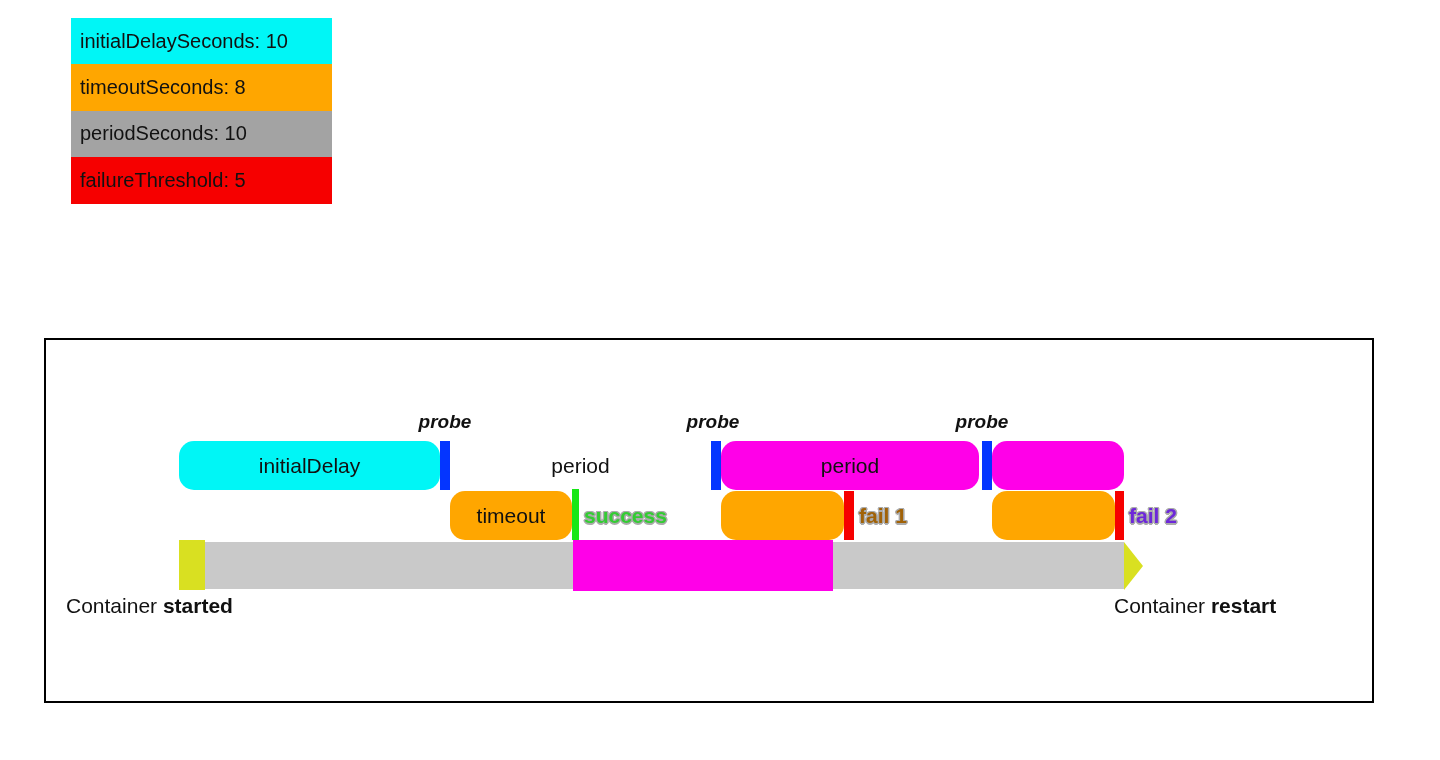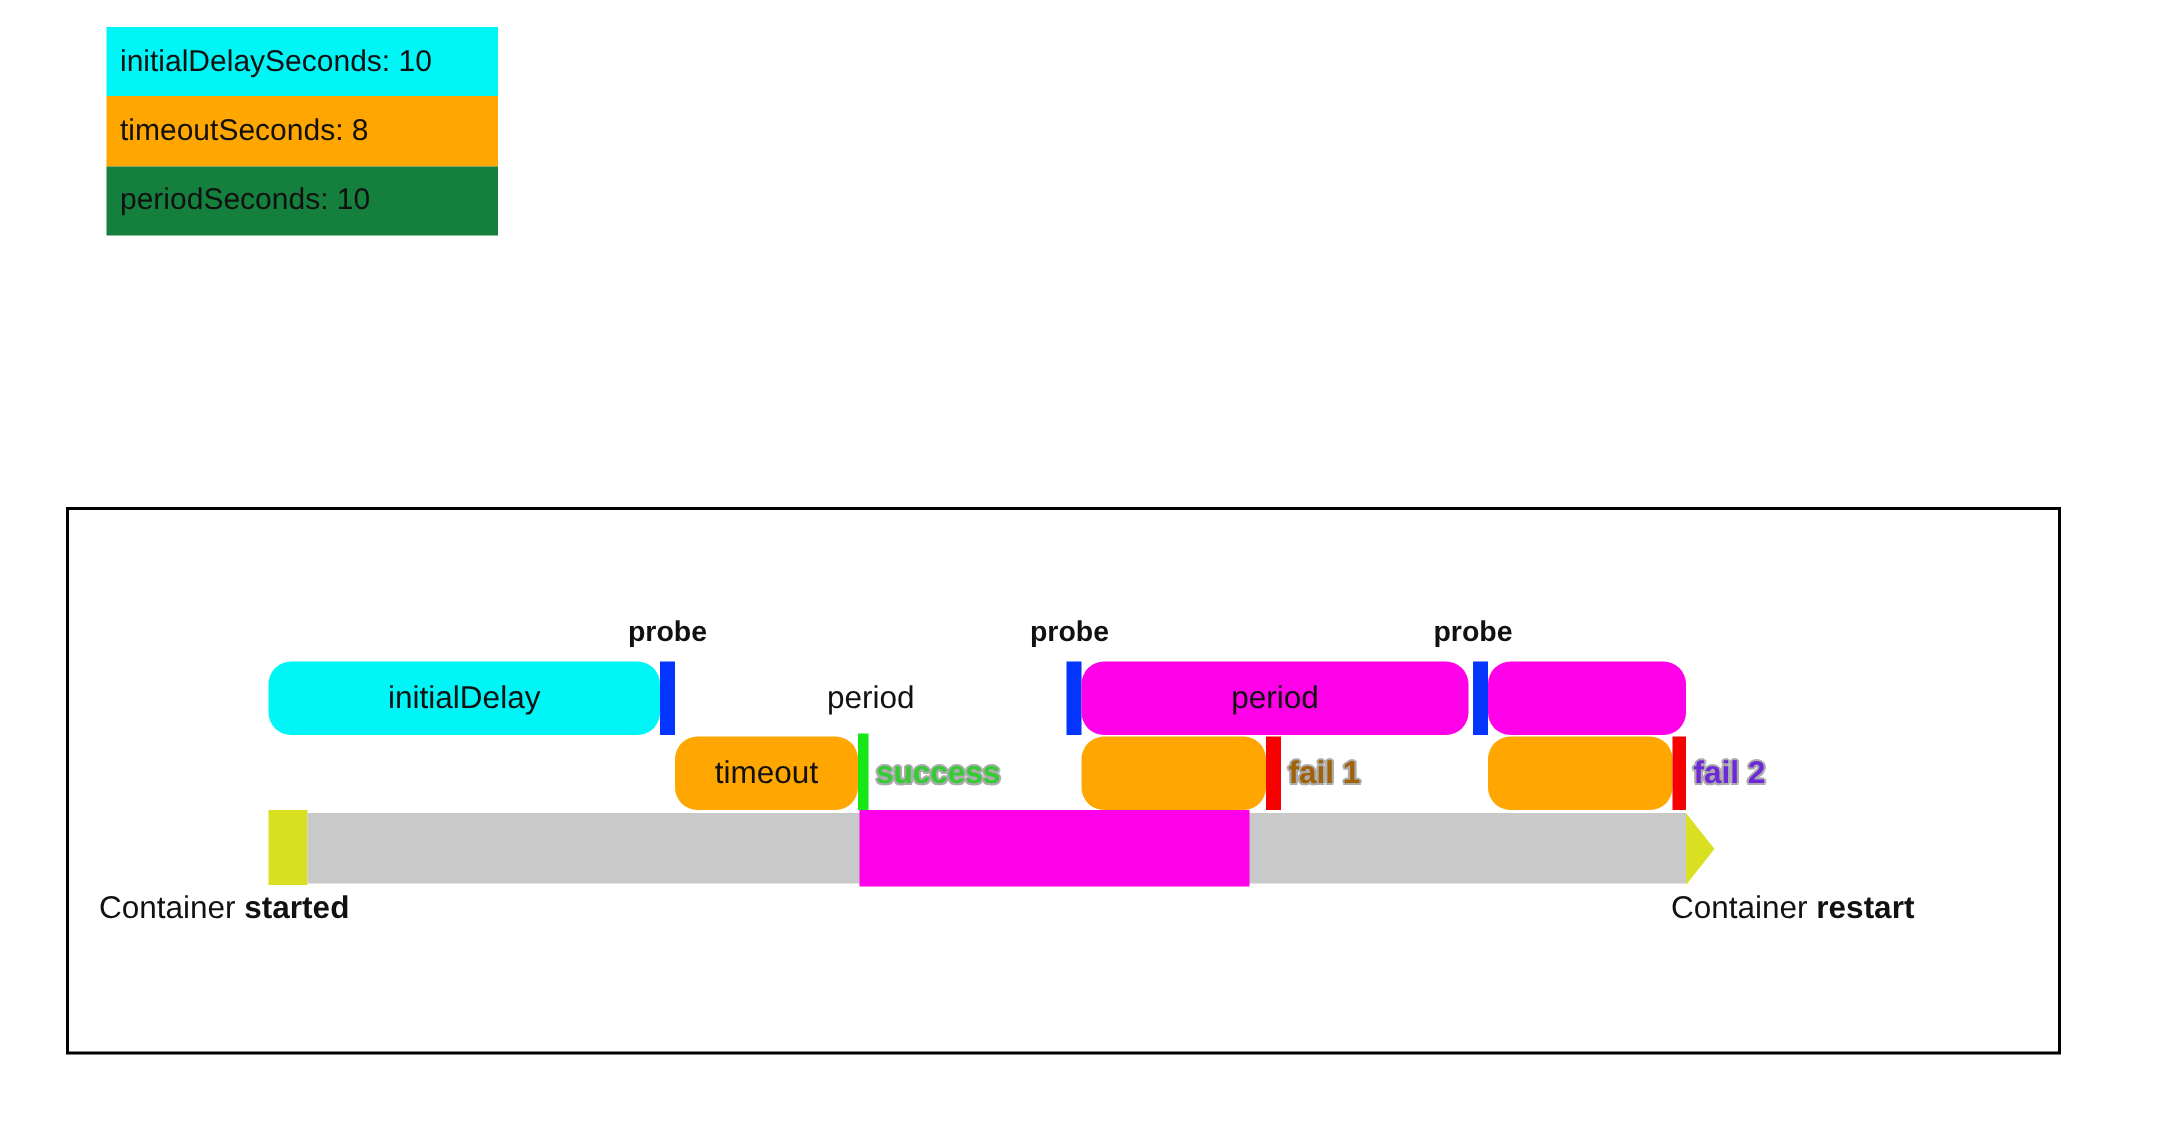--- a/index.html
+++ b/index.html
@@ -16,21 +16,21 @@
   }
 
   
   .diagram-box {
     position:absolute; left:44px; top:338px; width:1330px; height:365px;
     border:2px solid #000; box-sizing:border-box;
   }
 
   .probe-label {
     position:absolute; top:70px; height:24px; width:60px; line-height:24px;
-    text-align:center; font-weight:bold; font-size:19px; color:#111;
+    text-align:center; font-weight:bold; font-size:19px; color:#111;font-style:italic;
   }
 
   .bar {
     position:absolute; display:flex; align-items:center; justify-content:center;
     font-size:21px; color:#111;border-radius:15px;
   }
   .row2 { top:101px; height:49px; }
   .row3 { top:151px; height:49px; }
 
   .marker { position:absolute; }
@@ -61,22 +61,25 @@
 
 <div class="canvas">
 
   <div class="legend">
     <div class="legend-row" style="background: rgb(0, 246, 246);">
       <span>initialDelaySeconds: 10</span>
     </div>
     <div class="legend-row" style="background: rgb(255, 166, 0);">
       <span>timeoutSeconds: 8</span>
     </div>
-    <div class="legend-row" style="background: #15803d;">
+    <div class="legend-row" style="background: #a3a3a3;">
       <span>periodSeconds: 10</span>
+    </div>
+    <div class="legend-row" style="background: rgb(246, 0, 0);">
+      <span>failureThreshold: 5</span>
     </div>
   </div>
 
   <div class="diagram-box">
 
     <div class="probe-label" style="left:369px;">probe</div>
     <div class="probe-label" style="left:637px;">probe</div>
     <div class="probe-label" style="left:906px;">probe</div>
 
     <div class="bar row2" style="left: 133px; width: 261px; background: rgb(0, 246, 246);">

